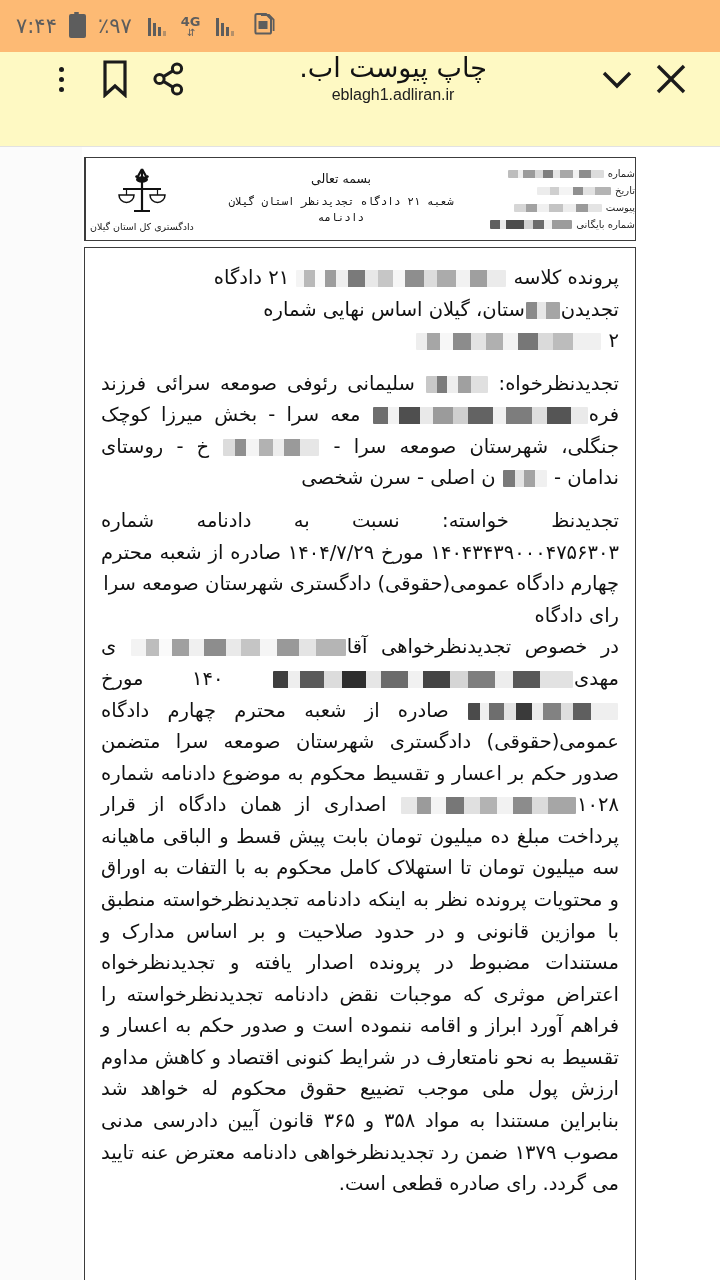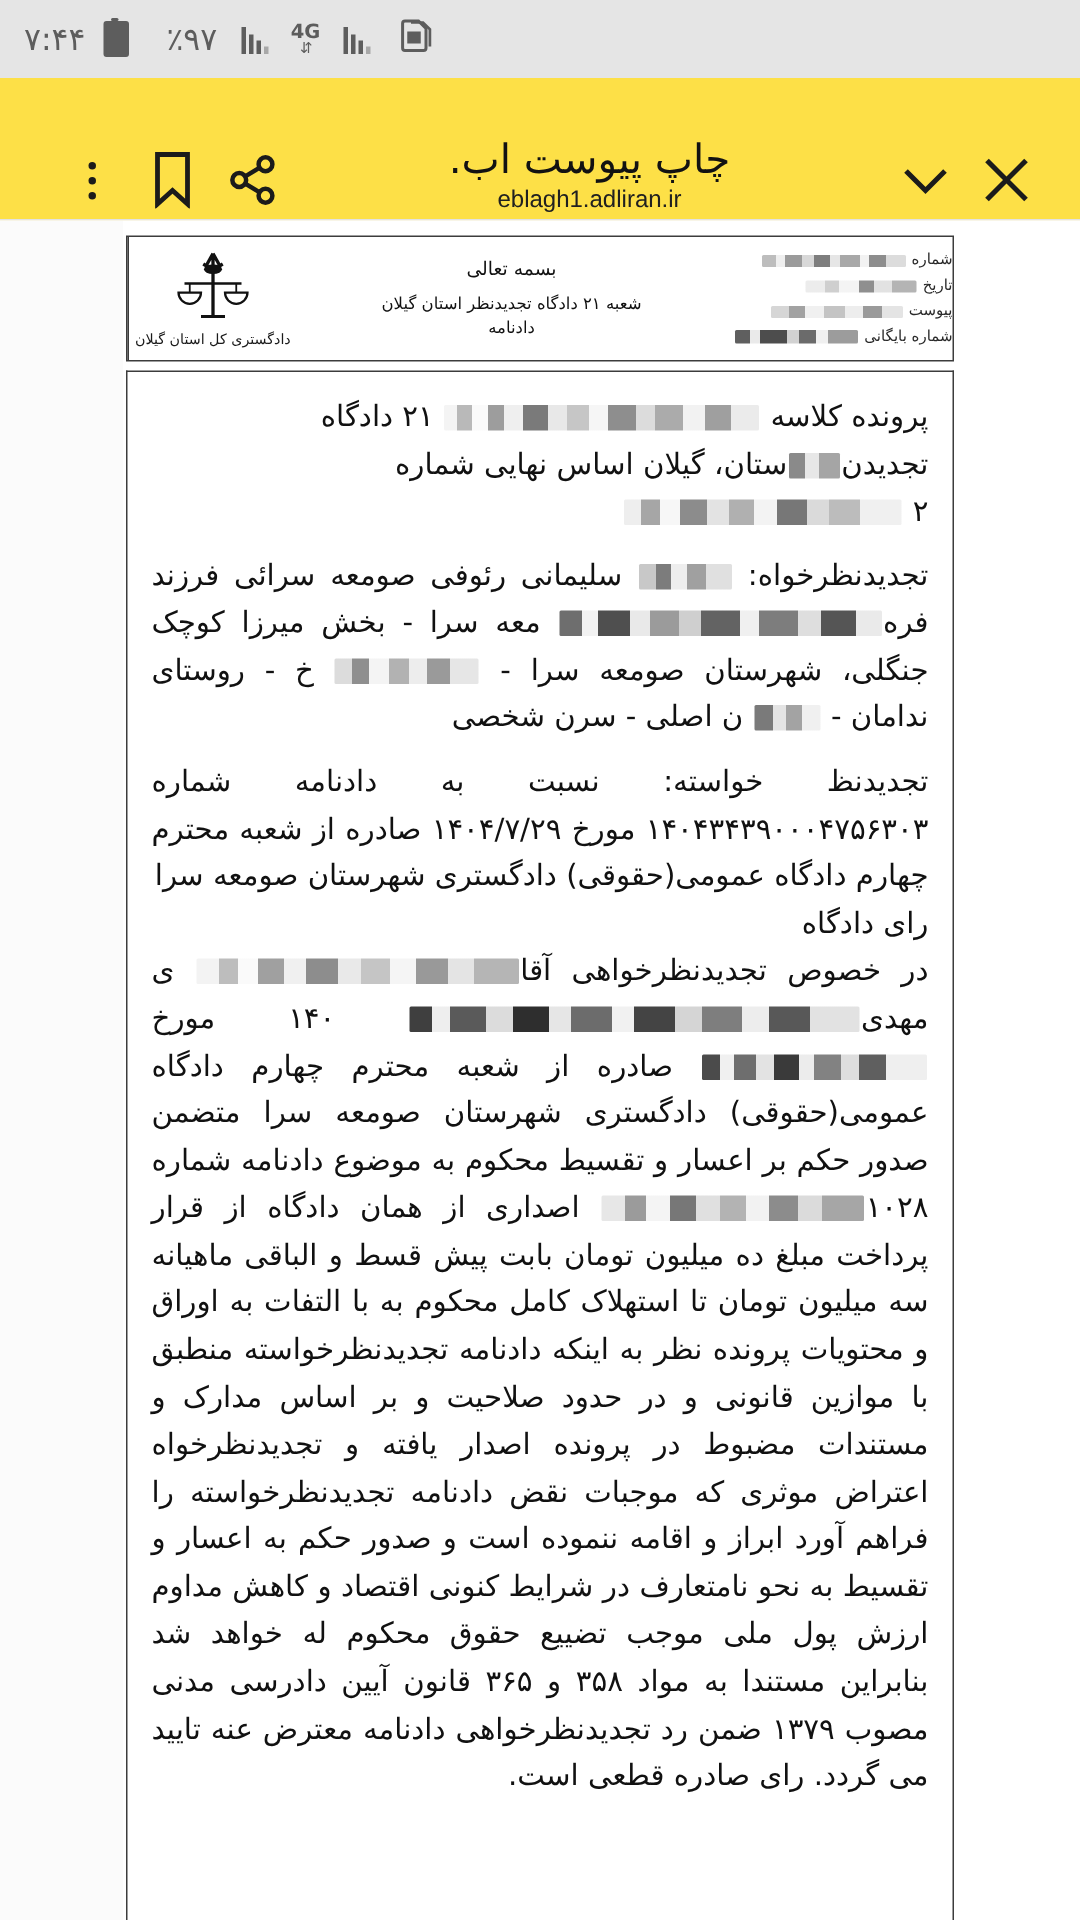--- a/index.html
+++ b/index.html
@@ -7,21 +7,21 @@
     width:720px;height:1280px;
     background:#ffffff;
     font-family:"DejaVu Sans","Liberation Sans",sans-serif;
     overflow:hidden;
     position:relative;
   }
 
   
   .statusbar{
     height:52px;
-    background:#e5e5e5;
+    background:#fdba74;
     display:flex;
     align-items:center;
     direction:ltr;
     padding:0 14px 0 16px;
     box-sizing:border-box;
     gap:10px;
   }
   .sb-clock{
     font-size:21px;
     color:#5d5d5d;
@@ -35,39 +35,39 @@
     border-radius:2px;
     background:#5d5d5d;
     position:relative;
     margin-left:2px;
   }
   .sb-batt::after{
     content:"";position:absolute;top:-4px;left:3px;
     width:5px;height:2px;background:#5d5d5d;border-radius:1px;
   }
   .sb-pct{
-    font-size:21px;color:#5d5d5d;white-space:nowrap;margin-left:15px;
+    font-size:21px;color:#5d5d5d;white-space:nowrap;margin-left:2px;
   }
   .sb-sig{display:flex;align-items:flex-end;gap:2px;height:20px;margin-left:6px;}
   .sb-sig i{display:block;width:3px;background:#5d5d5d;}
   .sb-sig i:nth-child(1){height:18px;}
   .sb-sig i:nth-child(2){height:13px;}
   .sb-sig i:nth-child(3){height:9px;}
   .sb-sig i:nth-child(4){height:5px;opacity:.45;}
   .sb-net{display:flex;flex-direction:column;align-items:center;margin-left:5px;line-height:1;}
   .sb-net b{font-size:13px;color:#5d5d5d;font-weight:bold;}
   .sb-net span{font-size:10px;color:#5d5d5d;letter-spacing:-1px;}
   .sb-sim{margin-left:6px;}
 
   
   .toolbar{
     height:95px;
-    background:#fde047;
+    background:#fef9c3;
     display:flex;
-    align-items:flex-end;
+    align-items:flex-start;
     direction:ltr;
     padding:0 22px 0 34px;
     box-sizing:border-box;
     position:relative;
   }
   .tb-icon{
     width:54px;height:54px;
     display:flex;align-items:center;justify-content:center;
     flex:0 0 auto;
     cursor:pointer;
@@ -139,21 +139,21 @@
   }
   .dh-mid{flex:1 1 auto;}
   .dh-num{
     flex:0 0 150px;
     align-items:flex-end;
     justify-content:center;
     padding-right:0;
   }
   .emblem-cap{font-size:9.5px;color:#1a1a1a;margin-top:2px;white-space:nowrap;}
   .dh-basmala{font-size:12.5px;color:#111;margin-bottom:9px;}
-  .dh-branch{font-size:11px;color:#111;line-height:1.45;text-align:right;}
+  .dh-branch{font-size:11px;color:#111;line-height:1.45;text-align:right;font-family:Liberation Mono, monospace;}
 
   
   .redact{display:inline-block;vertical-align:middle;border-radius:1px;}
   .rd-row{display:flex;justify-content:flex-start;gap:4px;align-items:center;height:13px;width:100%;}
   .rd-lbl{font-size:10px;color:#2a2a2a;white-space:nowrap;}
 
   
   .doc-body{
     margin:6px 2px 0 2px;
     border:1px solid #3c3c3c;

